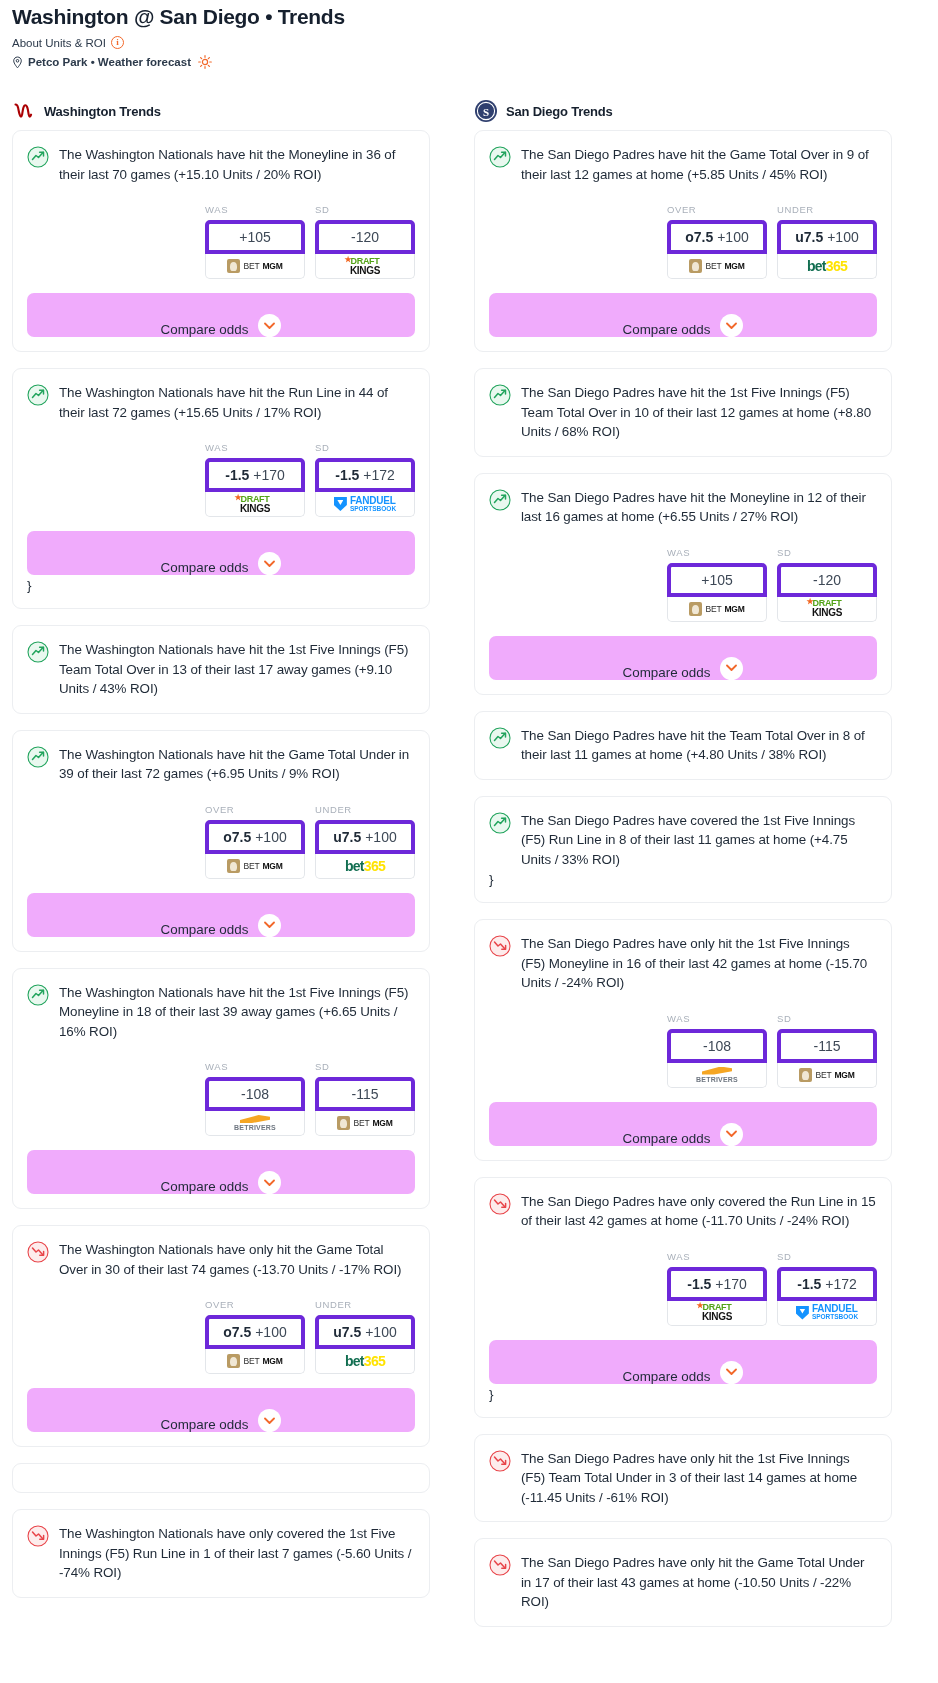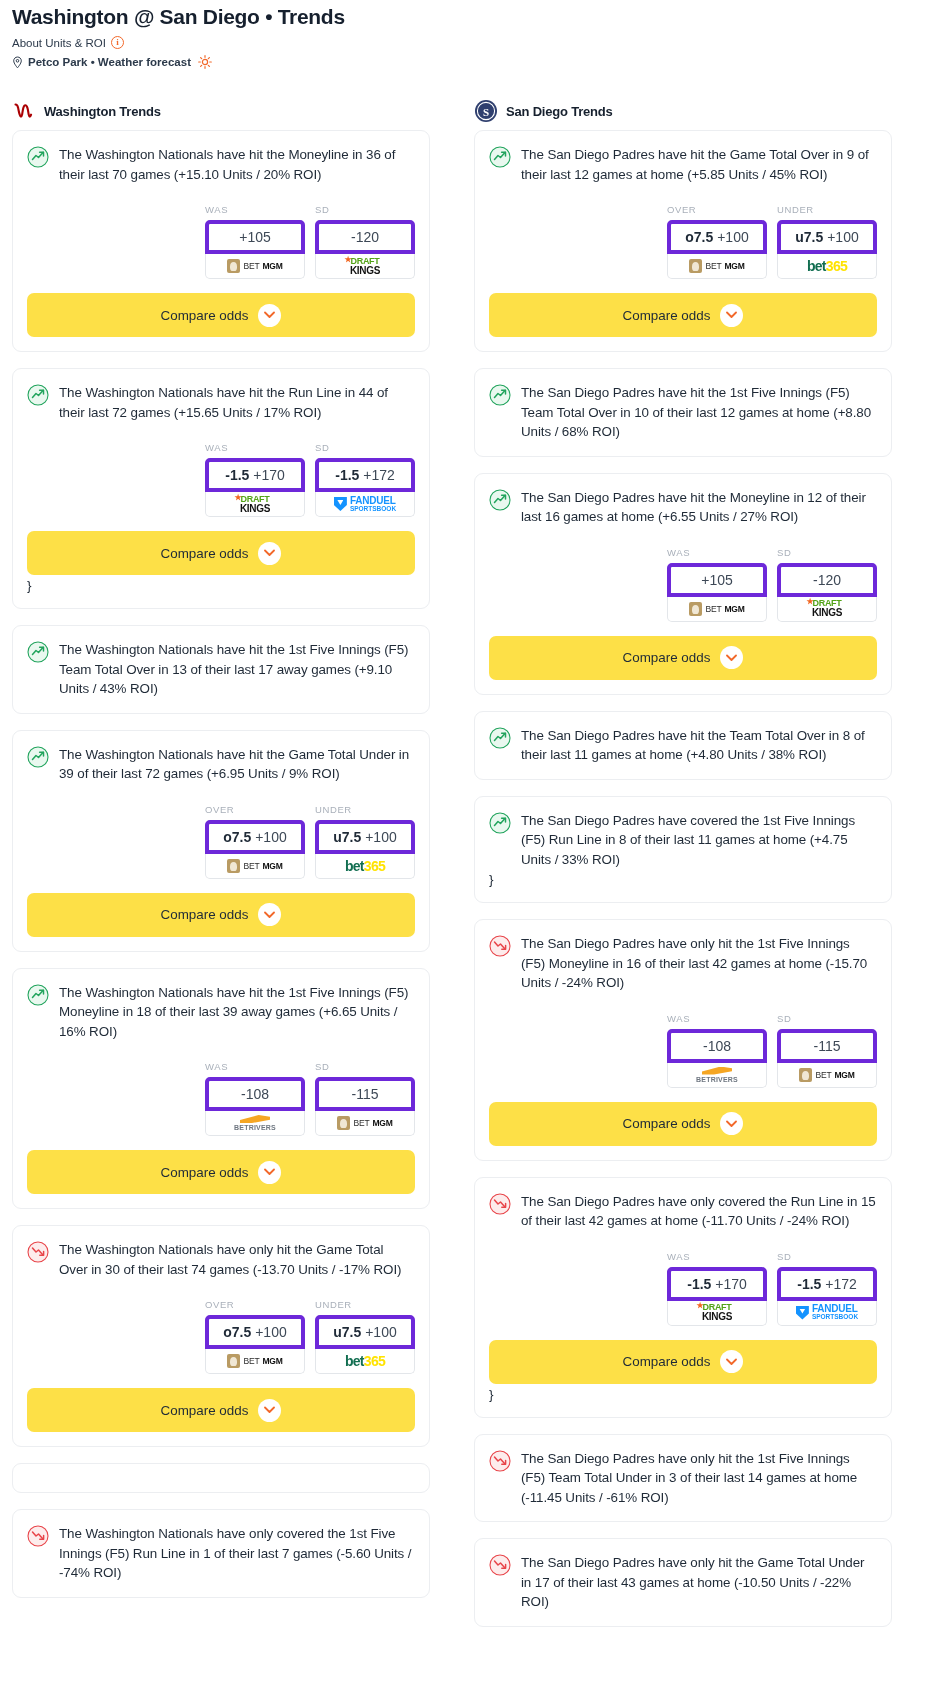--- a/index.html
+++ b/index.html
@@ -102,24 +102,24 @@
     border-radius: 0 0 5px 5px;
     height: 25px;
     display: flex; align-items: center; justify-content: center;
     background: #fff;
     overflow: hidden;
   }
 
   
   .compare {
     margin-top: 14px;
-    background: #fde047;
+    background: #f0abfc;
     border-radius: 7px;
     height: 44px;
-    display: flex; align-items: center; justify-content: center; gap: 10px;
+    display: flex; align-items: flex-end; justify-content: center; gap: 10px;
     cursor: pointer;
   }
   .compare-label { font-size: 13.4px; color: #1f2a37; }
   .chev-btn {
     width: 23px; height: 23px; border-radius: 50%;
     background: #fff; display: flex; align-items: center; justify-content: center;
   }
   .stray { font-size: 13.4px; color: #1f2a37; line-height: 16px; padding: 3px 0 0 0; }
 
   

